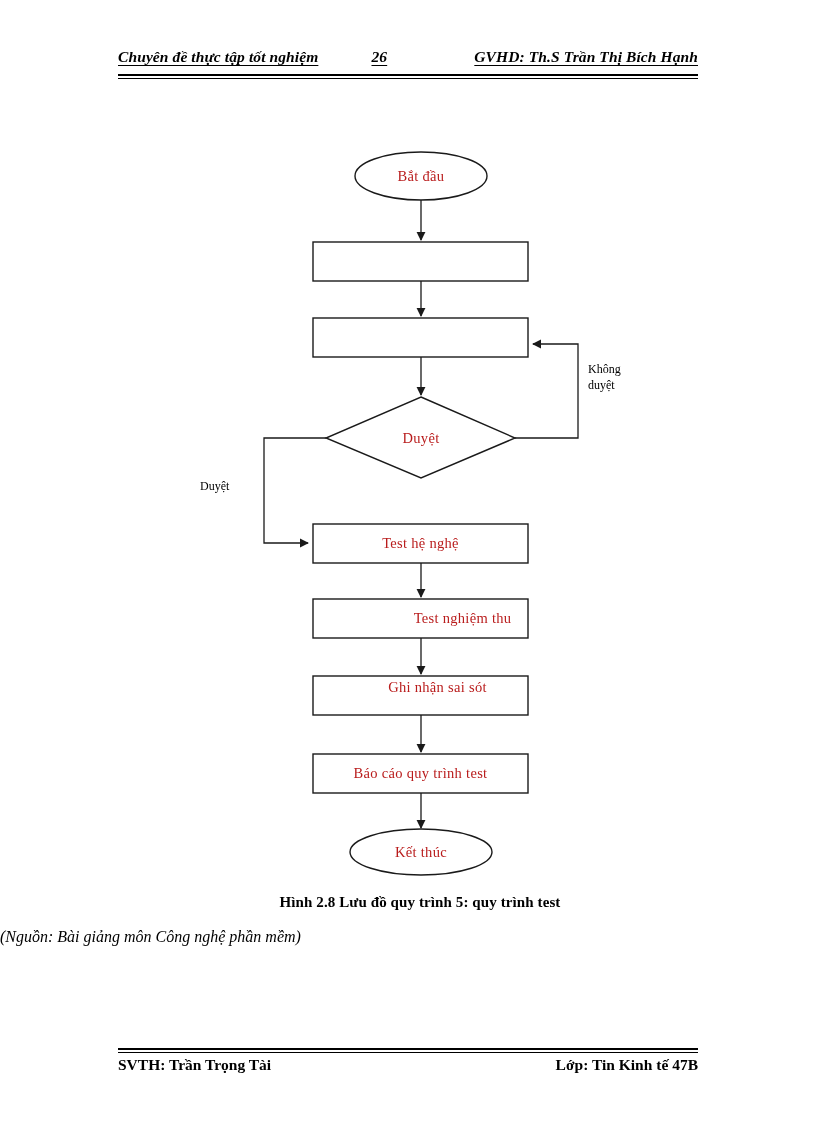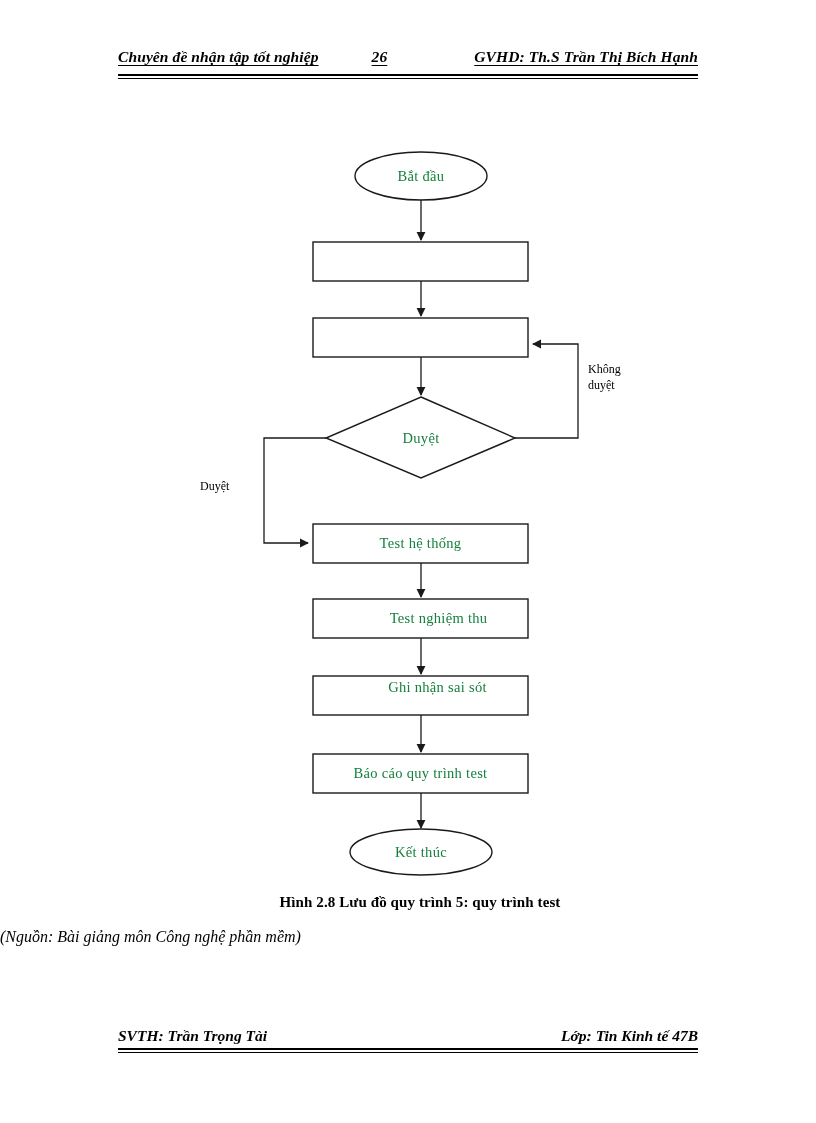--- a/index.html
+++ b/index.html
@@ -55,26 +55,25 @@
     left: 118px;
     top: 1048px;
     width: 580px;
     border-top: 2px solid #000;
     border-bottom: 1px solid #000;
     height: 2px;
   }
   .page-footer {
     position: absolute;
     left: 118px;
-    top: 1027px;
+    top: 1056px;
     width: 580px;
     display: flex;
     align-items: baseline;
     justify-content: space-between;
-    font-style: italic;
     font-weight: bold;
     font-size: 15.5px;
     white-space: nowrap;
   }
 
   
   .flowchart {
     position: absolute;
     left: 0;
     top: 0;
@@ -83,21 +82,21 @@
   }
   .flowchart svg { display: block; }
 
   .node-label {
     position: absolute;
     display: flex;
     align-items: center;
     justify-content: center;
     font-size: 14.5px;
     font-family: "Liberation Serif", "DejaVu Serif", serif;
-    color: #15803d;
+    color: #b91c1c;
     white-space: nowrap;
     pointer-events: none;
     letter-spacing: 0.3px;
   }
   .edge-label {
     position: absolute;
     font-size: 12px;
     font-family: "Liberation Serif", "DejaVu Serif", serif;
     color: #000;
     line-height: 1.3;
@@ -123,21 +122,21 @@
     text-align: left;
     font-style: italic;
     font-size: 16px;
   }
 </style>
 </head>
 <body>
 
 <div class="page-header">
   <div class="hdr-row">
-    <span class="hdr-left">Chuyên đề nhận tập tốt nghiệp</span>
+    <span class="hdr-left">Chuyên đề thực tập tốt nghiệm</span>
     <span class="hdr-page">26</span>
     <span class="hdr-right">GVHD:  Th.S Trần Thị Bích Hạnh</span>
   </div>
 </div>
 <div class="header-rule"></div>
 
 <div class="flowchart">
   <svg width="816" height="1000" viewBox="0 0 816 1000" xmlns="http://www.w3.org/2000/svg">
     <defs>
       <marker id="arrow" viewBox="0 0 10 10" refX="9" refY="5" markerWidth="7" markerHeight="7" orient="auto-start-reverse">
@@ -181,23 +180,23 @@
 
     <ellipse cx="421" cy="852" rx="71" ry="23" fill="#ffffff" stroke="#1a1a1a" stroke-width="1.4"></ellipse>
   </svg>
 
   <div class="node-label" style="left:355px; top:152px; width:132px; height:48px;">Bắt đầu</div>
 
 
 
   <div class="node-label" style="left:326px; top:418px; width:190px; height:40px;">Duyệt</div>
 
-  <div class="node-label" style="left:313px; top:524px; width:215px; height:39px;">Test hệ thống</div>
-
-  <div class="node-label" style="left:313px; top:599px; width:251px; height:39px;">Test nghiệm  thu</div>
+  <div class="node-label" style="left:313px; top:524px; width:215px; height:39px;">Test hệ nghệ</div>
+
+  <div class="node-label" style="left:313px; top:599px; width:251px; height:39px;padding-left:24px;">Test nghiệm  thu</div>
 
   <div class="node-label" style="left:330px; top:676px; width:215px; height:23px;">Ghi nhận sai sót</div>
 
   <div class="node-label" style="left:313px; top:754px; width:215px; height:39px;font-family:Liberation Serif, serif;">Báo cáo quy trình  test</div>
 
   <div class="node-label" style="left:350px; top:829px; width:142px; height:46px;">Kết thúc</div>
 
   <div class="edge-label" style="left:588px; top:362px;">Không
 duyệt</div>
 

